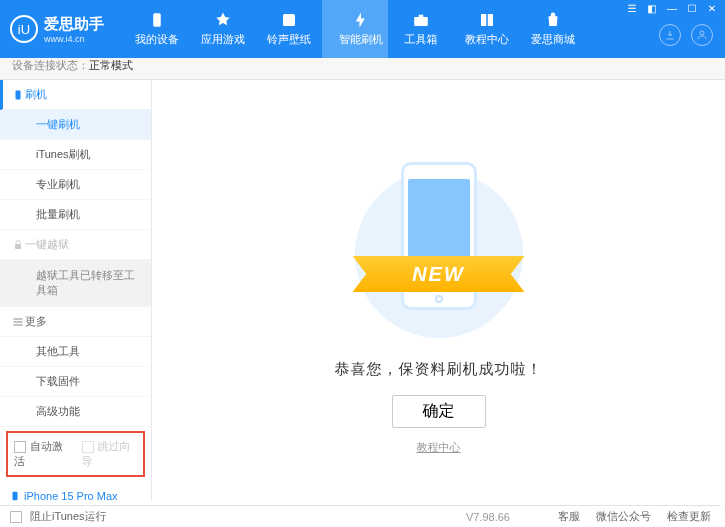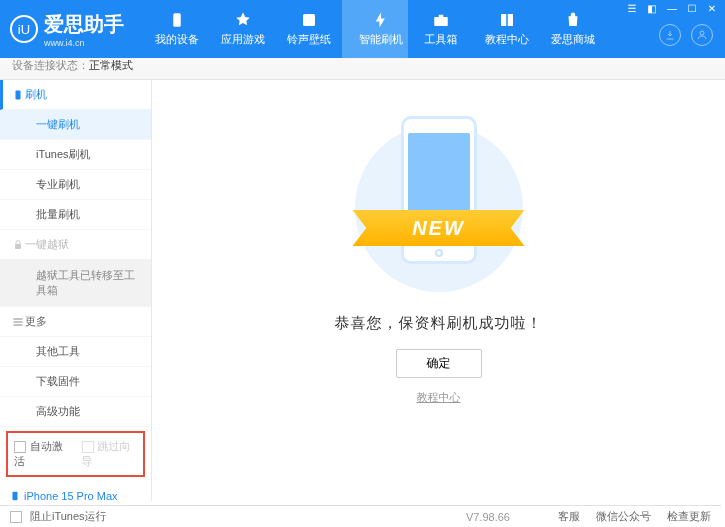--- a/index.html
+++ b/index.html
@@ -2,21 +2,21 @@
 <html><head>
 <meta charset="utf-8">
 <style>
 * { margin: 0; padding: 0; box-sizing: border-box; }
 body { font-family: "Microsoft YaHei", sans-serif; font-size: 12px; color: #333; background: #fff; width: 725px; height: 527px; overflow: hidden; position: relative; }
 
 .titlebar { background: #1e88f5; height: 58px; display: flex; align-items: center; padding: 0 10px; }
 .logo-area { display: flex; align-items: center; margin-right: 20px; }
 .logo-circle { width: 28px; height: 28px; border: 2px solid #fff; border-radius: 50%; display: flex; align-items: center; justify-content: center; color: #fff; font-weight: normal; font-size: 13px; margin-right: 6px; }
 .logo-text { color: #fff; }
-.logo-title { font-size: 20px; font-weight: bold; }
+.logo-title { font-size: 15px; font-weight: bold; }
 .logo-url { font-size: 9px; opacity: 0.85; }
 
 .nav { display: flex; flex: 1; height: 100%; }
 .nav-item { width: 66px; display: flex; flex-direction: column; align-items: center; justify-content: center; color: #fff; font-size: 11px; cursor: pointer; gap: 3px; }
 .nav-item.active { background: #52a7f8; padding-left: 12px; }
 .nav-item svg { width: 18px; height: 18px; fill: #fff; }
 
 .title-controls { position: absolute; top: 3px; right: 6px; display: flex; gap: 6px; }
 .title-controls span { color: #fff; font-size: 10px; cursor: pointer; width: 14px; text-align: center; }
 
@@ -38,31 +38,31 @@
 .side-sub.note { background: #f2f2f2; color: #888; padding: 8px 12px 8px 36px; cursor: default; }
 
 .red-box { border: 2px solid #e74c3c; margin: 4px 6px 6px 6px; padding: 6px 6px; display: flex; gap: 12px; align-items: center; }
 .chk { width: 12px; height: 12px; border: 1px solid #bbb; display: inline-block; vertical-align: middle; margin-right: 4px; }
 .chk-label { color: #666; }
 .chk-label.disabled { color: #ccc; }
 
 .device-box { padding: 6px 10px 8px 10px; color: #1e88f5; font-size: 11px; }
 .device-box .name { display: flex; align-items: center; gap: 4px; }
 
-.main { flex: 1; display: flex; flex-direction: column; align-items: center; justify-content: flex-start; padding-top: 36px; position: relative; }
+.main { flex: 1; display: flex; flex-direction: column; align-items: center; justify-content: center; padding-top: 36px; position: relative; }
 .phone-illustration { position: relative; width: 200px; height: 188px; }
 .circle-bg { width: 168px; height: 168px; border-radius: 50%; background: #e9f3fe; position: absolute; left: 16px; top: 8px; }
 .phone { position: absolute; left: 62px; top: 0; width: 76px; height: 148px; background: #fff; border: 3px solid #d4eaff; border-radius: 10px; }
 .phone-screen { position: absolute; left: 4px; right: 4px; top: 14px; bottom: 16px; background: #87c5fe; border-radius: 2px; }
 .phone-btn { position: absolute; bottom: 4px; left: 50%; transform: translateX(-50%); width: 8px; height: 8px; border: 2px solid #c9e3fb; border-radius: 50%; }
 .new-ribbon { position: absolute; top: 94px; left: 14px; right: 14px; height: 36px; background: linear-gradient(#ffcc33, #ffb300); display: flex; align-items: center; justify-content: center; color: #fff; font-weight: 900; font-size: 20px; font-style: italic; letter-spacing: 2px; clip-path: polygon(0 0, 100% 0, 92% 50%, 100% 100%, 0 100%, 8% 50%); }
 .new-ribbon::before, .new-ribbon::after { content: ''; }
 
 .success-text { margin-top: 10px; font-size: 15px; color: #333; letter-spacing: 1px; }
-.ok-btn { margin-top: 16px; border: 1px solid #ccc; background: #fff; padding: 5px 30px; font-size: 12px; cursor: pointer; border-radius: 2px; }
+.ok-btn { margin-top: 16px; border: 1px solid #ccc; background: #fff; padding: 5px 30px; font-size: 16px; cursor: pointer; border-radius: 2px; }
 .log-link { margin-top: 12px; font-size: 11px; color: #999; text-decoration: underline; cursor: pointer; }
 
 .footer { position: absolute; bottom: 0; left: 0; right: 4px; height: 22px; border-top: 1px solid #e2e2e2; display: flex; align-items: center; padding: 8px 10px; font-size: 11px; color: #666; background: #fff; gap: 28px; }
 .footer .left { display: flex; align-items: center; gap: 4px; }
 .footer .spacer { flex: 1; }
 .footer .right { display: flex; gap: 16px; }
 .footer .right span { cursor: pointer; }
 .list-icon { width: 12px; height: 12px; display: inline-block; }
 </style>
 </head>

